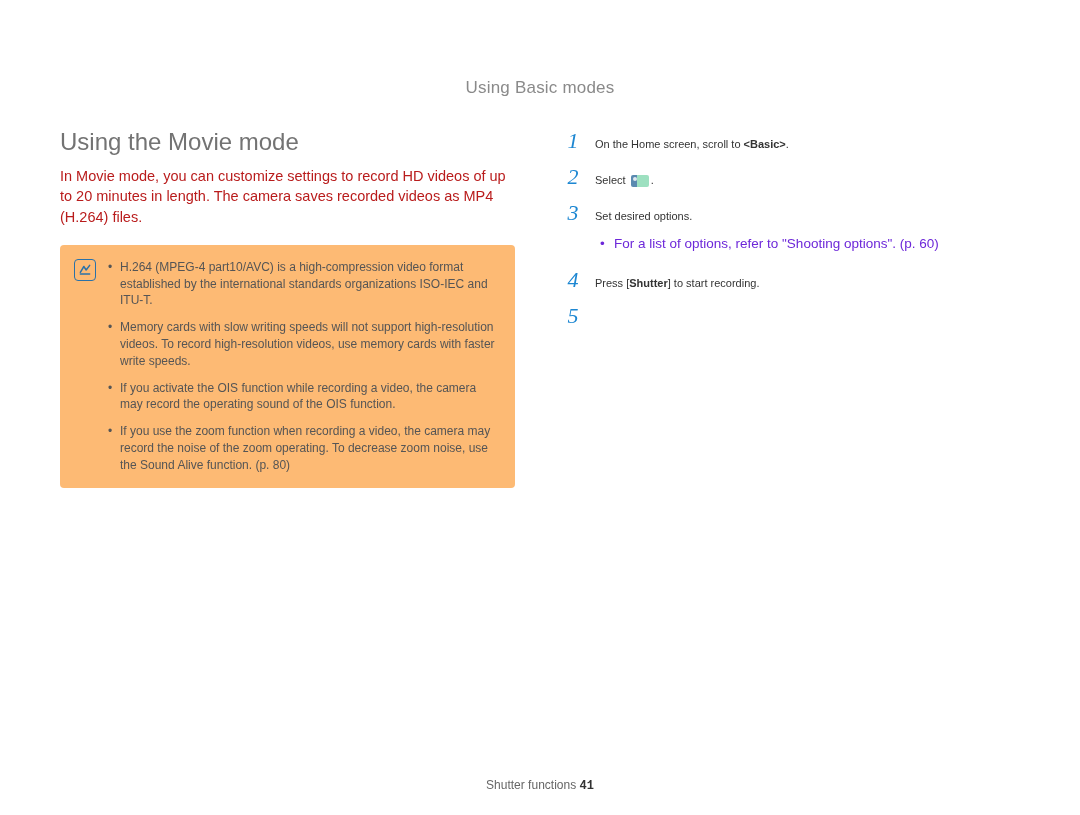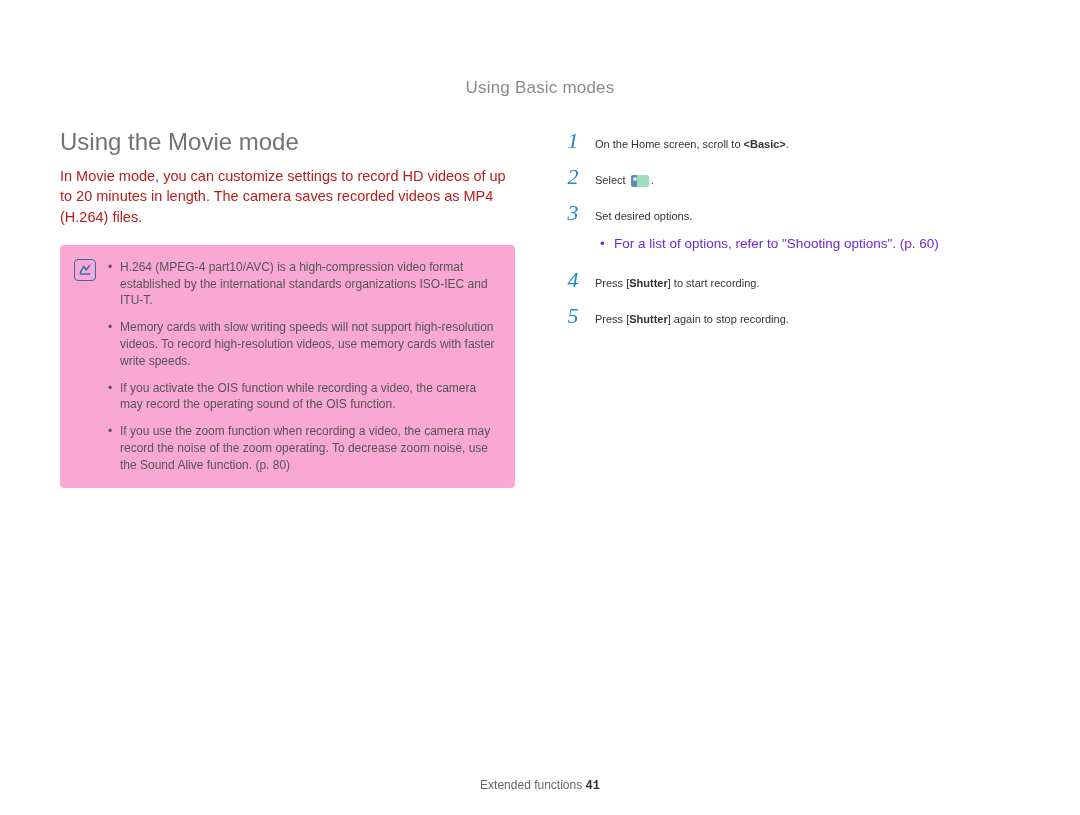--- a/index.html
+++ b/index.html
@@ -45,21 +45,21 @@
     margin: 0 0 10px 0;
     font-family: Arial, Helvetica, sans-serif;
   }
   .intro-text {
     font-size: 14.5px;
     line-height: 1.4;
     color: #b91c1c;
     margin-bottom: 18px;
   }
   .notes-box {
-    background: #f9a8d4;
+    background: #fdba74;
     border-radius: 4px;
     padding: 14px 14px 14px 14px;
     display: flex;
     gap: 12px;
   }
   .note-icon-wrap {
     width: 22px;
     flex-shrink: 0;
   }
   .note-icon {
@@ -225,24 +225,21 @@
 
       <div class="step">
         <span class="step-num">4</span>
         <span class="step-text">
           <span>Press [</span><b>Shutter</b><span>] to start recording.</span>
         </span>
       </div>
 
       <div class="step">
         <span class="step-num">5</span>
-        <span class="step-text">
-          <span>Press [</span><b>Shutter</b><span>] again to stop recording.</span>
-        </span>
       </div>
 
     </div>
   </div>
 </div>
 
 <div class="footer">
-  <span>Extended functions  </span><span class="pg">41</span>
+  <span>Shutter functions  </span><span class="pg">41</span>
 </div>
 
 </body></html>

